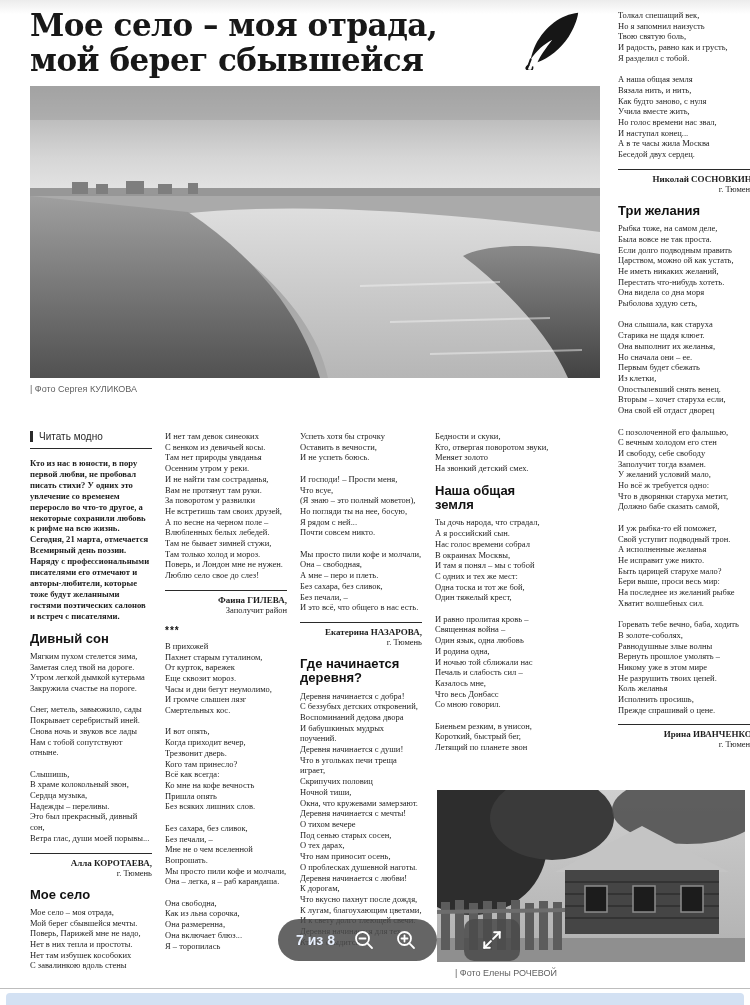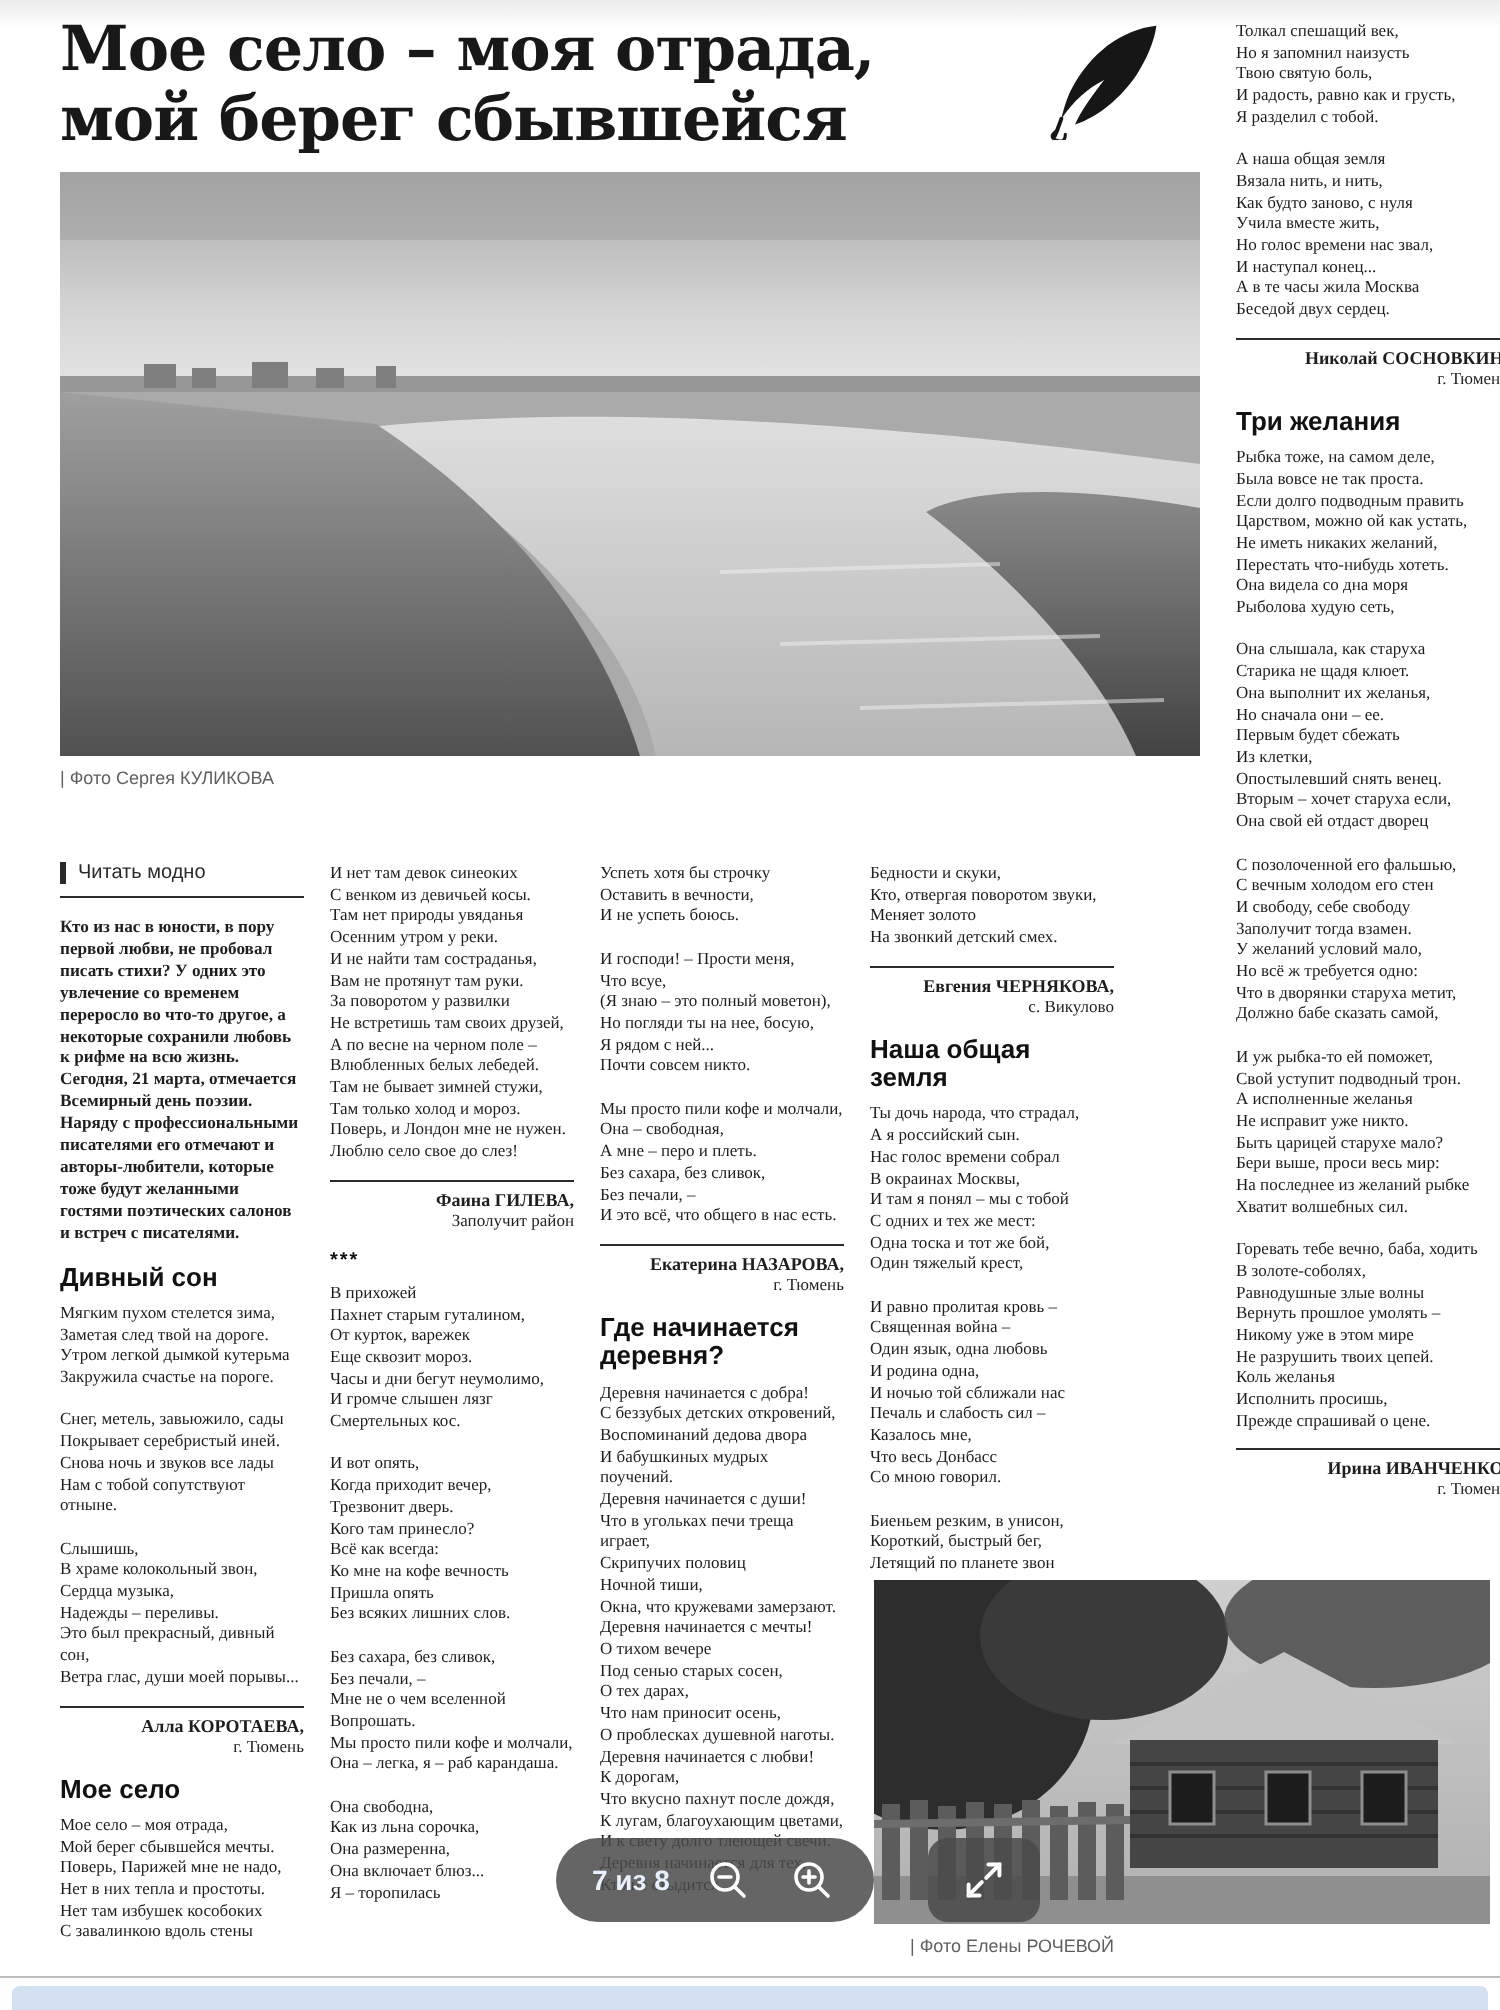--- a/index.html
+++ b/index.html
@@ -220,24 +220,20 @@
 И к свету долго тлеющей свечи.
 Деревня начинается для тех,
 Кто не стыдится</div>
     </div>
 
     <div class="col">
       <div class="poem">Бедности и скуки,
 Кто, отвергая поворотом звуки,
 Меняет золото
 На звонкий детский смех.</div>
-      <div class="author">
-        <div class="a-name">Евгения ЧЕРНЯКОВА,</div>
-        <div class="a-loc">с. Викулово</div>
-      </div>
       <div class="poem-title">Наша общая земля</div>
       <div class="poem">Ты дочь народа, что страдал,
 А я российский сын.
 Нас голос времени собрал
 В окраинах Москвы,
 И там я понял – мы с тобой
 С одних и тех же мест:
 Одна тоска и тот же бой,
 Один тяжелый крест,
 

